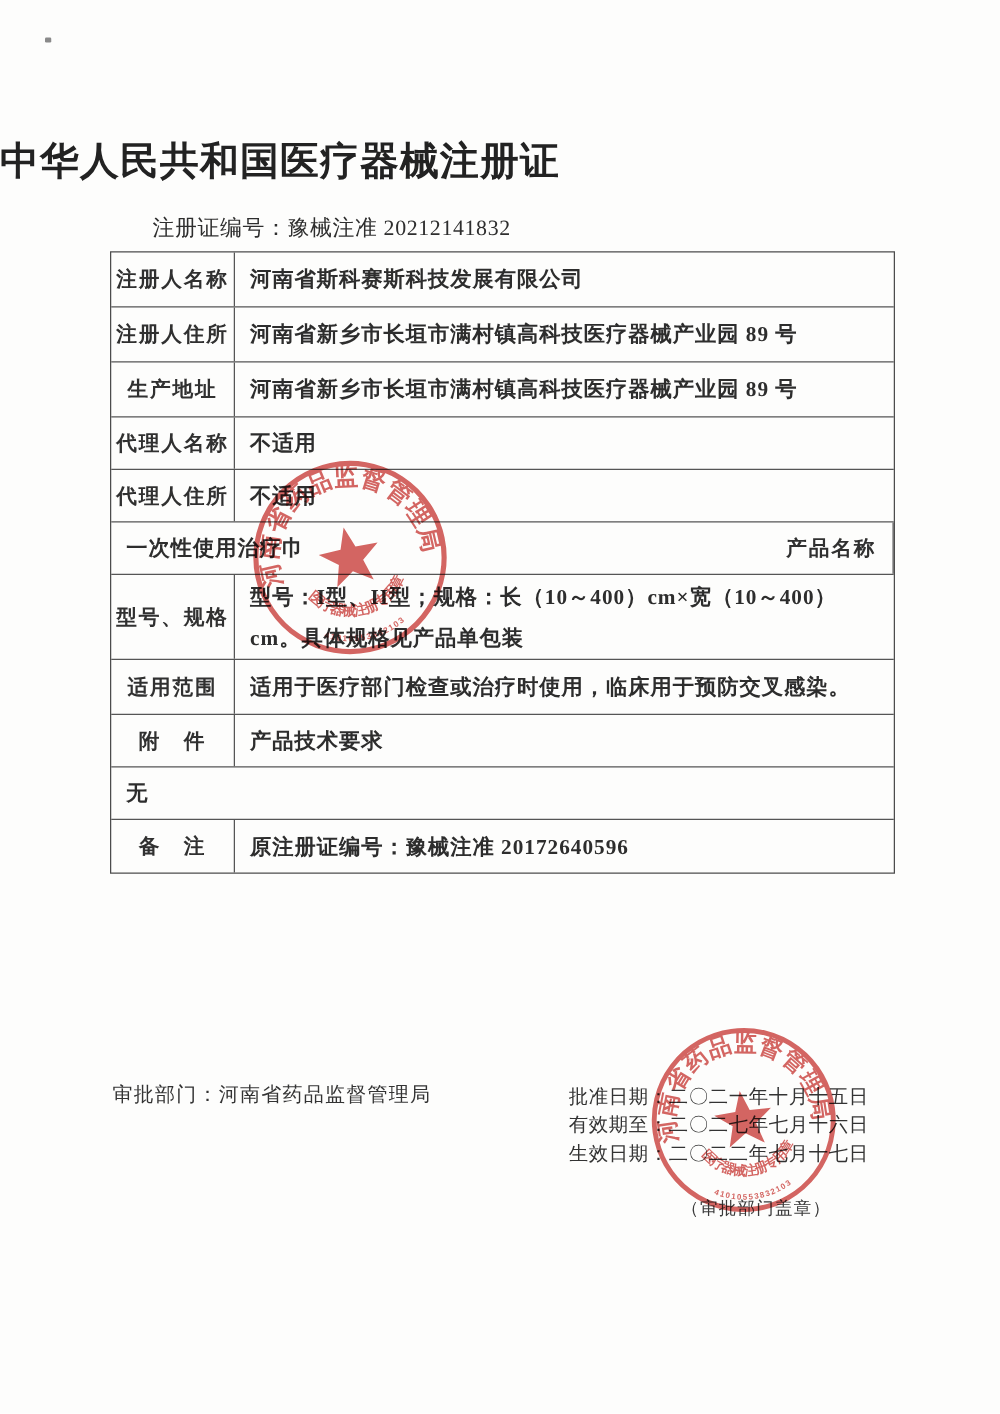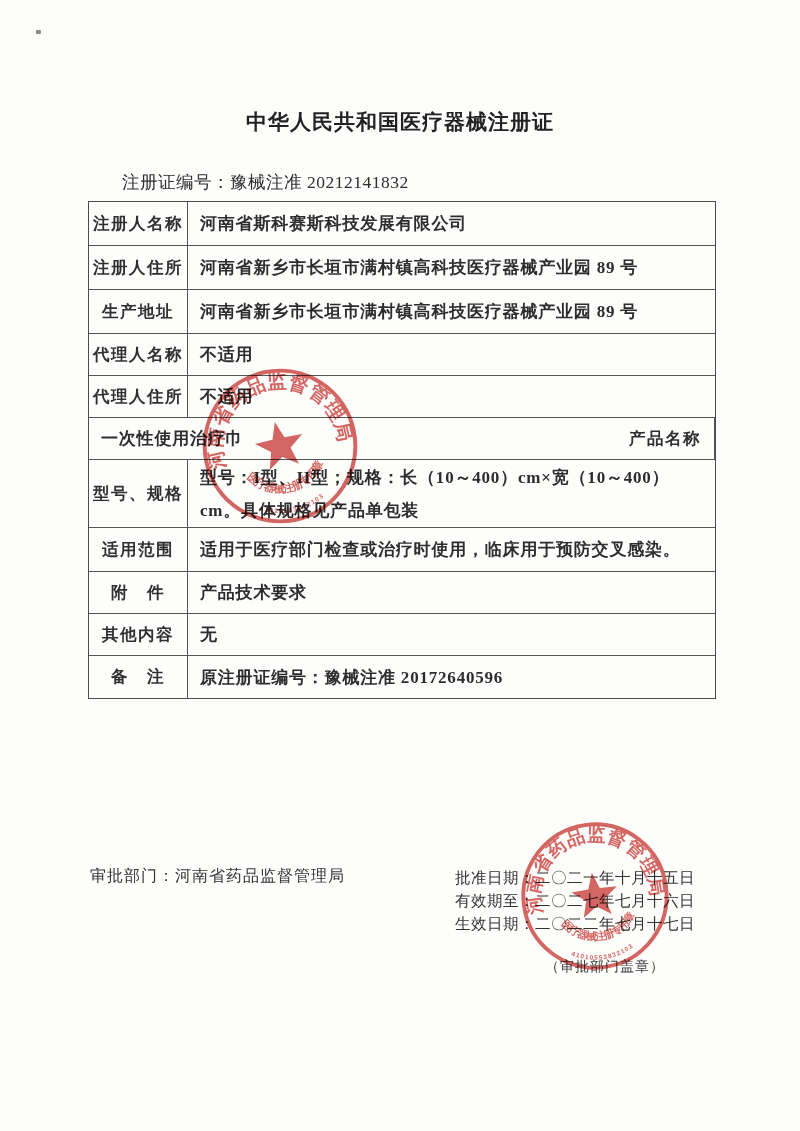--- a/index.html
+++ b/index.html
@@ -7,23 +7,23 @@
     position:relative;
     width:800px;height:1131px;
     background:#fdfdfc;
     overflow:hidden;
     font-family:"Liberation Serif","DejaVu Serif",serif;
     color:#2b2b2b;
   }
   .speck{position:absolute;left:36px;top:30px;width:5px;height:4px;background:#8a8a8a;border-radius:1px;}
   .title{
     position:absolute;left:0;top:108px;width:100%;
-    margin:0;text-align:center;
+    margin:0;
     font-family:"Liberation Sans","DejaVu Sans",sans-serif;
-    font-size:21px;font-weight:700;color:#222;letter-spacing:1px;
+    font-size:31px;font-weight:700;color:#222;letter-spacing:1px;
   }
   .regno{
     position:absolute;left:122px;top:170px;
     font-size:17.5px;letter-spacing:0.5px;color:#2e2e2e;
   }
   .cert-table{
     position:absolute;left:88px;top:201px;width:628px;
     border:1.4px solid #4c4c4c;
     box-sizing:border-box;
     font-weight:bold;
@@ -94,21 +94,20 @@
     </div>
     <div class="row h44">
       <div class="cell label-cell">适用范围</div>
       <div class="cell value-cell">适用于医疗部门检查或治疗时使用，临床用于预防交叉感染。</div>
     </div>
     <div class="row h42">
       <div class="cell label-cell">附　件</div>
       <div class="cell value-cell">产品技术要求</div>
     </div>
     <div class="row h42">
-      <div class="cell label-cell">其他内容</div>
       <div class="cell value-cell">无</div>
     </div>
     <div class="row h42">
       <div class="cell label-cell">备　注</div>
       <div class="cell value-cell">原注册证编号：豫械注准 20172640596</div>
     </div>
   </div>
 
   <div class="footer-left">
     <span>审批部门：</span><span>河南省药品监督管理局</span>

